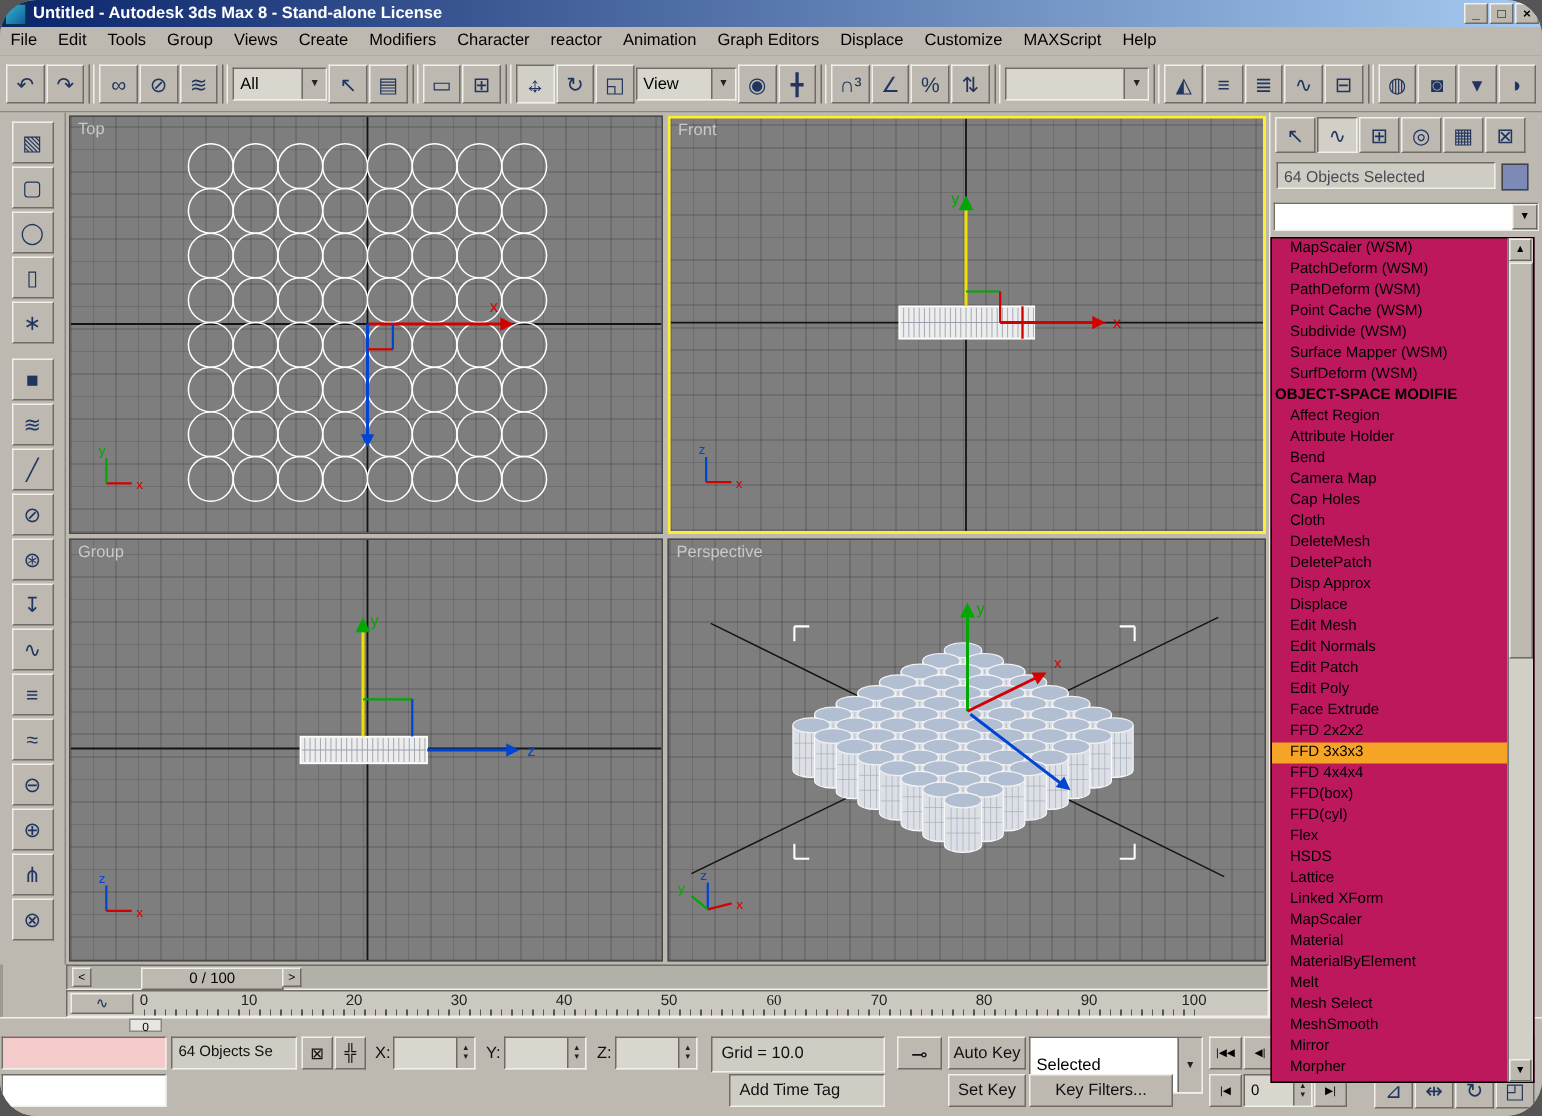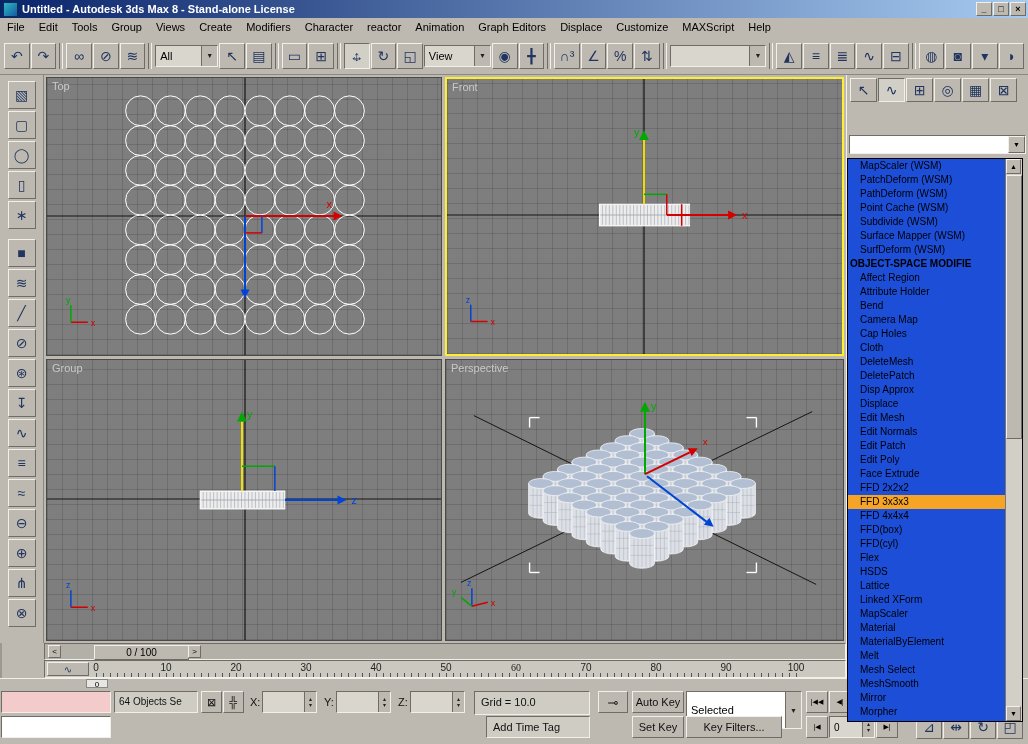--- a/index.html
+++ b/index.html
@@ -1,21 +1,21 @@
 <!DOCTYPE html>
 <html><head>
 <meta charset="utf-8">
 <style>
   :root{
     --ui:#bdb9b0; --ui-l:#f1efe9; --ui-d:#6e6c65; --ui-d2:#8a8880; --field:#d9d6cd;
   }
   html,body{margin:0;padding:0;background:#555;}
   #app{position:relative;width:1028px;height:744px;background:var(--ui);
        font-family:"Liberation Sans",sans-serif;overflow:hidden;
-       box-shadow:inset 0 0 0 2px #9c9990;}
+       box-shadow:inset 0 0 0 2px #9c9990;border-radius:24px;}
   button{font-family:"Liberation Sans",sans-serif;cursor:default;padding:0;}
 
   
   #titlebar{position:absolute;left:0;top:0;width:1028px;height:18px;display:flex;align-items:center;
             color:#fff;font-size:11px;font-weight:bold;}
   #app-icon{width:13px;height:13px;margin:0 4px 0 3px;background:linear-gradient(135deg,#2fb8c9,#145a9e);
             border:1px solid #0a3050;}
   #title{flex:1;white-space:nowrap;overflow:hidden;}
   #winbtns{display:flex;gap:1px;margin-right:2px;}
   .winbtn{width:16px;height:14px;font-size:9px;font-weight:bold;line-height:12px;
@@ -78,21 +78,21 @@
            font-size:10.5px;color:#4a4a55;line-height:18px;padding-left:4px;box-sizing:border-box;
            white-space:nowrap;overflow:hidden;}
   #cp-color{position:absolute;right:6px;top:1px;width:16px;height:16px;border:1px solid #444;}
   #cp-combo{position:absolute;left:2px;top:60px;width:177px;height:19px;background:#fff;display:flex;
             border:1px solid;border-color:var(--ui-d) var(--ui-l) var(--ui-l) var(--ui-d);box-sizing:border-box;}
   #cp-combo-val{flex:1;font-size:11px;line-height:17px;padding-left:3px;}
   #cp-combo-arr{width:17px;font-size:7px;background:var(--ui);
                 border:1px solid;border-color:var(--ui-l) var(--ui-d) var(--ui-d) var(--ui-l);}
 
   
-  #mod-dropdown{position:absolute;left:847px;top:158px;width:176px;height:564px;background:#1d4ed8;
+  #mod-dropdown{position:absolute;left:847px;top:158px;width:176px;height:564px;background:#be185d;
                 border:1px solid #000;z-index:50;display:flex;box-sizing:border-box;}
   #mod-items{flex:1;overflow:hidden;}
   .mod-item{height:14px;line-height:14px;font-size:10px;padding-left:12px;color:#000;
             white-space:nowrap;overflow:hidden;}
   .mod-item.header{font-weight:bold;padding-left:2px;}
   #mod-sb{width:16px;background:#d2cfc6;border-left:1px solid #777;position:relative;}
   .sbb{position:absolute;left:0;width:15px;height:15px;font-size:7px;background:var(--ui);
        border:1px solid;border-color:var(--ui-l) var(--ui-d) var(--ui-d) var(--ui-l);}
   .sbb.up{top:0;}
   .sbb.down{bottom:0;}
@@ -1165,20 +1165,24 @@
         <button class="cp-tab">
           <span class="tb-glyph">◎</span>
         </button>
         <button class="cp-tab">
           <span class="tb-glyph">▦</span>
         </button>
         <button class="cp-tab">
           <span class="tb-glyph">⊠</span>
         </button>
       </div>
+    <div id="cp-namerow">
+      <div id="cp-name">64 Objects Selected</div>
+      <div id="cp-color" style="background: rgb(125, 138, 184);"></div>
+    </div>
     <div id="cp-combo">
       <span id="cp-combo-val"></span>
       <button id="cp-combo-arr">▼</button>
     </div>
   </div>
 
   <div id="mod-dropdown">
     <div id="mod-items">
         <div class="mod-item">MapScaler (WSM)</div>
         <div class="mod-item">PatchDeform (WSM)</div>

